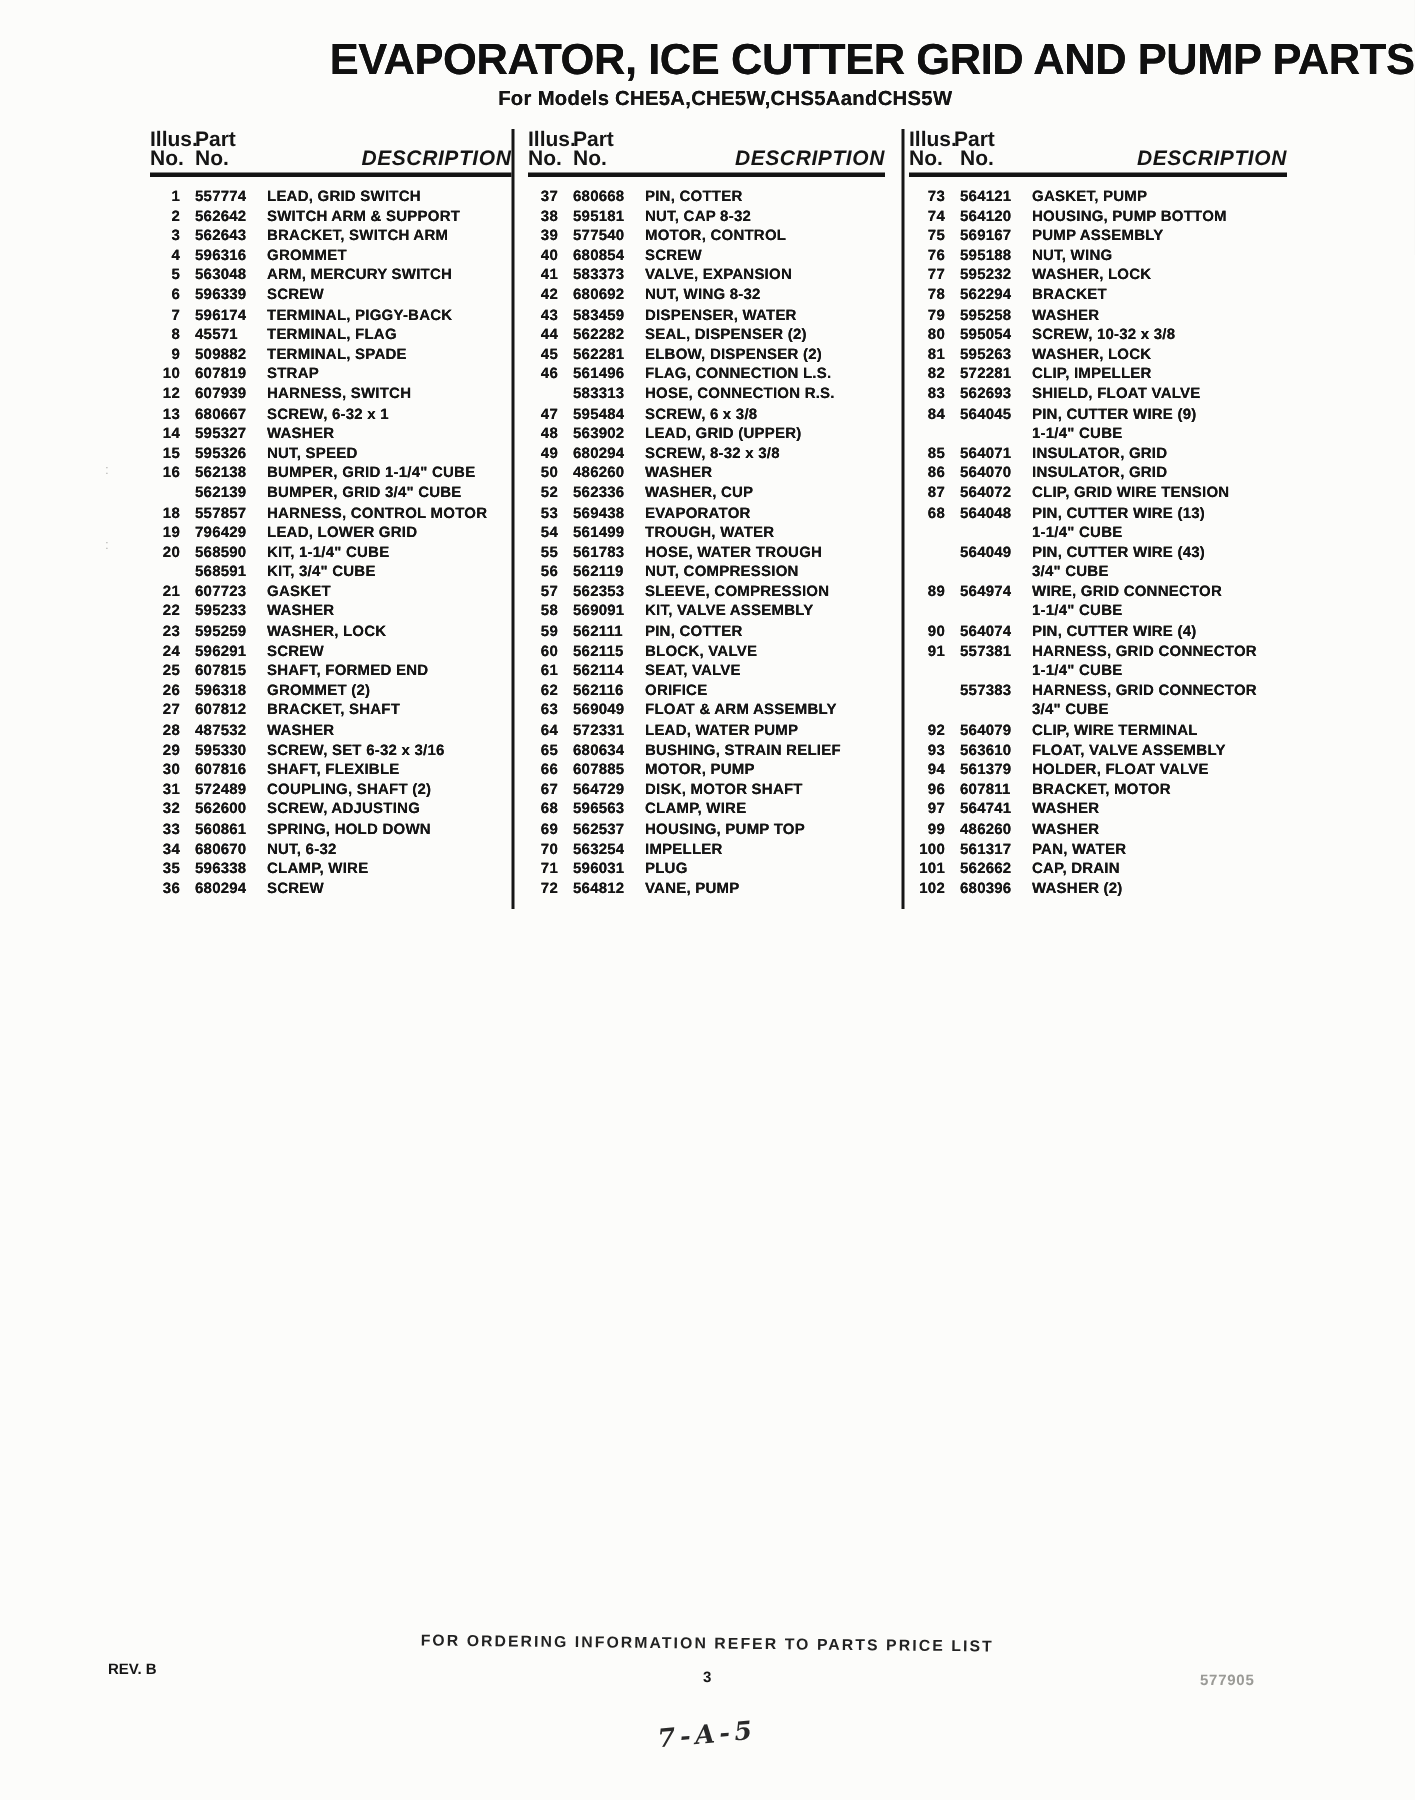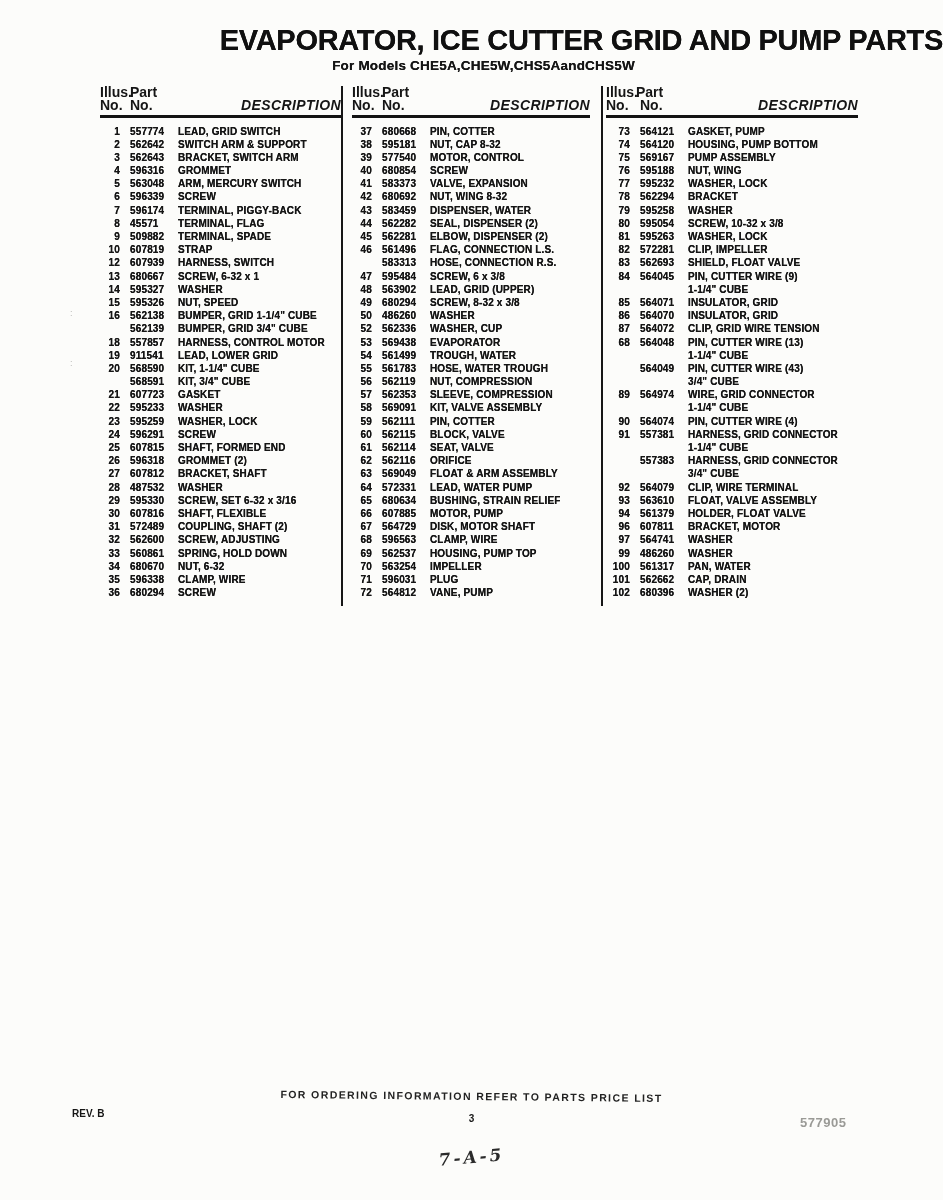--- a/index.html
+++ b/index.html
@@ -52,21 +52,21 @@
   .speck{position:absolute;color:#b9b9b6;font-size:9px;}
   .footer-note{
     position:absolute;top:1090px;left:0;width:100%;
     text-align:center;
     font-size:10.5px;font-weight:700;letter-spacing:1.4px;
     transform:rotate(0.6deg);
     color:#222;
   }
   .rev{position:absolute;top:1108px;left:72px;font-size:10px;font-weight:700;}
   .pageno{position:absolute;top:1113px;left:0;width:100%;text-align:center;font-size:10px;font-weight:700;}
-  .docno{position:absolute;top:1115px;left:800px;font-size:13px;font-weight:600;color:#9a9a96;letter-spacing:0.5px;}
+  .docno{position:absolute;top:1115px;left:800px;font-size:10px;font-weight:600;color:#9a9a96;letter-spacing:0.5px;}
   .handwritten{
     position:absolute;top:1147px;left:0;width:100%;
     text-align:center;
     font-family:"DejaVu Serif",serif;font-style:italic;
     font-size:17px;font-weight:700;letter-spacing:3px;
     transform:rotate(-5deg);
     color:#2a2a2a;
   }
 </style>
 </head>
@@ -173,21 +173,21 @@
             <span class="rp">562139</span>
             <span class="rd">BUMPER, GRID 3/4" CUBE</span>
           </div>
           <div class="row">
             <span class="rn">18</span>
             <span class="rp">557857</span>
             <span class="rd">HARNESS, CONTROL MOTOR</span>
           </div>
           <div class="row">
             <span class="rn">19</span>
-            <span class="rp">911541</span>
+            <span class="rp">796429</span>
             <span class="rd">LEAD, LOWER GRID</span>
           </div>
           <div class="row">
             <span class="rn">20</span>
             <span class="rp">568590</span>
             <span class="rd">KIT, 1-1/4" CUBE</span>
           </div>
           <div class="row">
             <span class="rn"></span>
             <span class="rp">568591</span>

